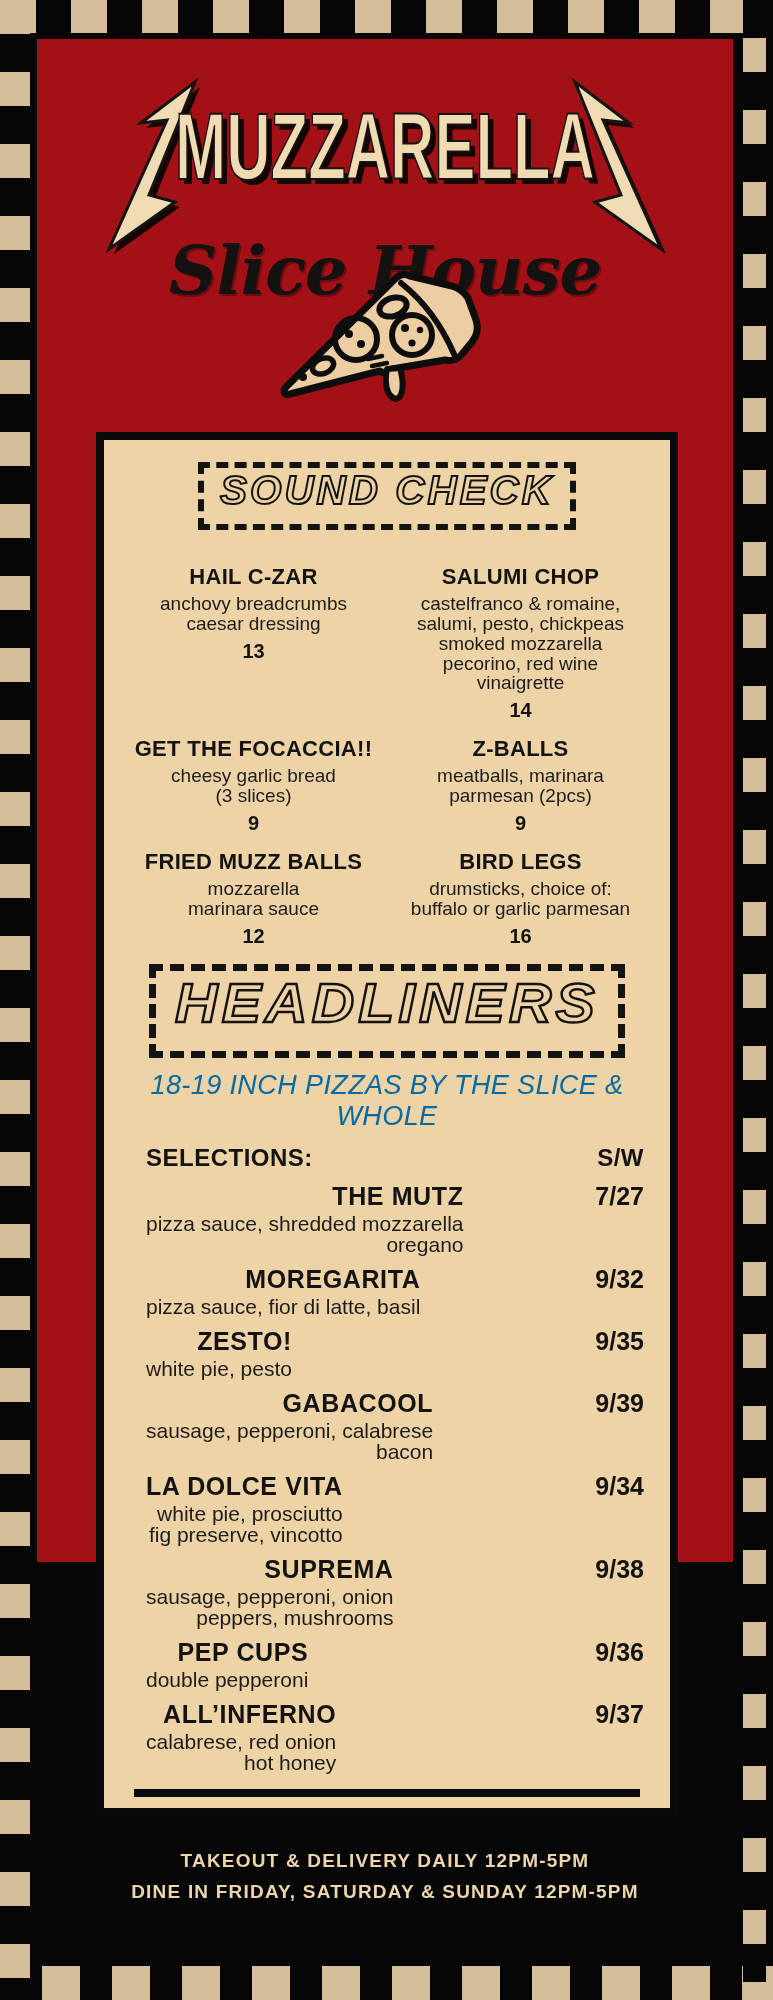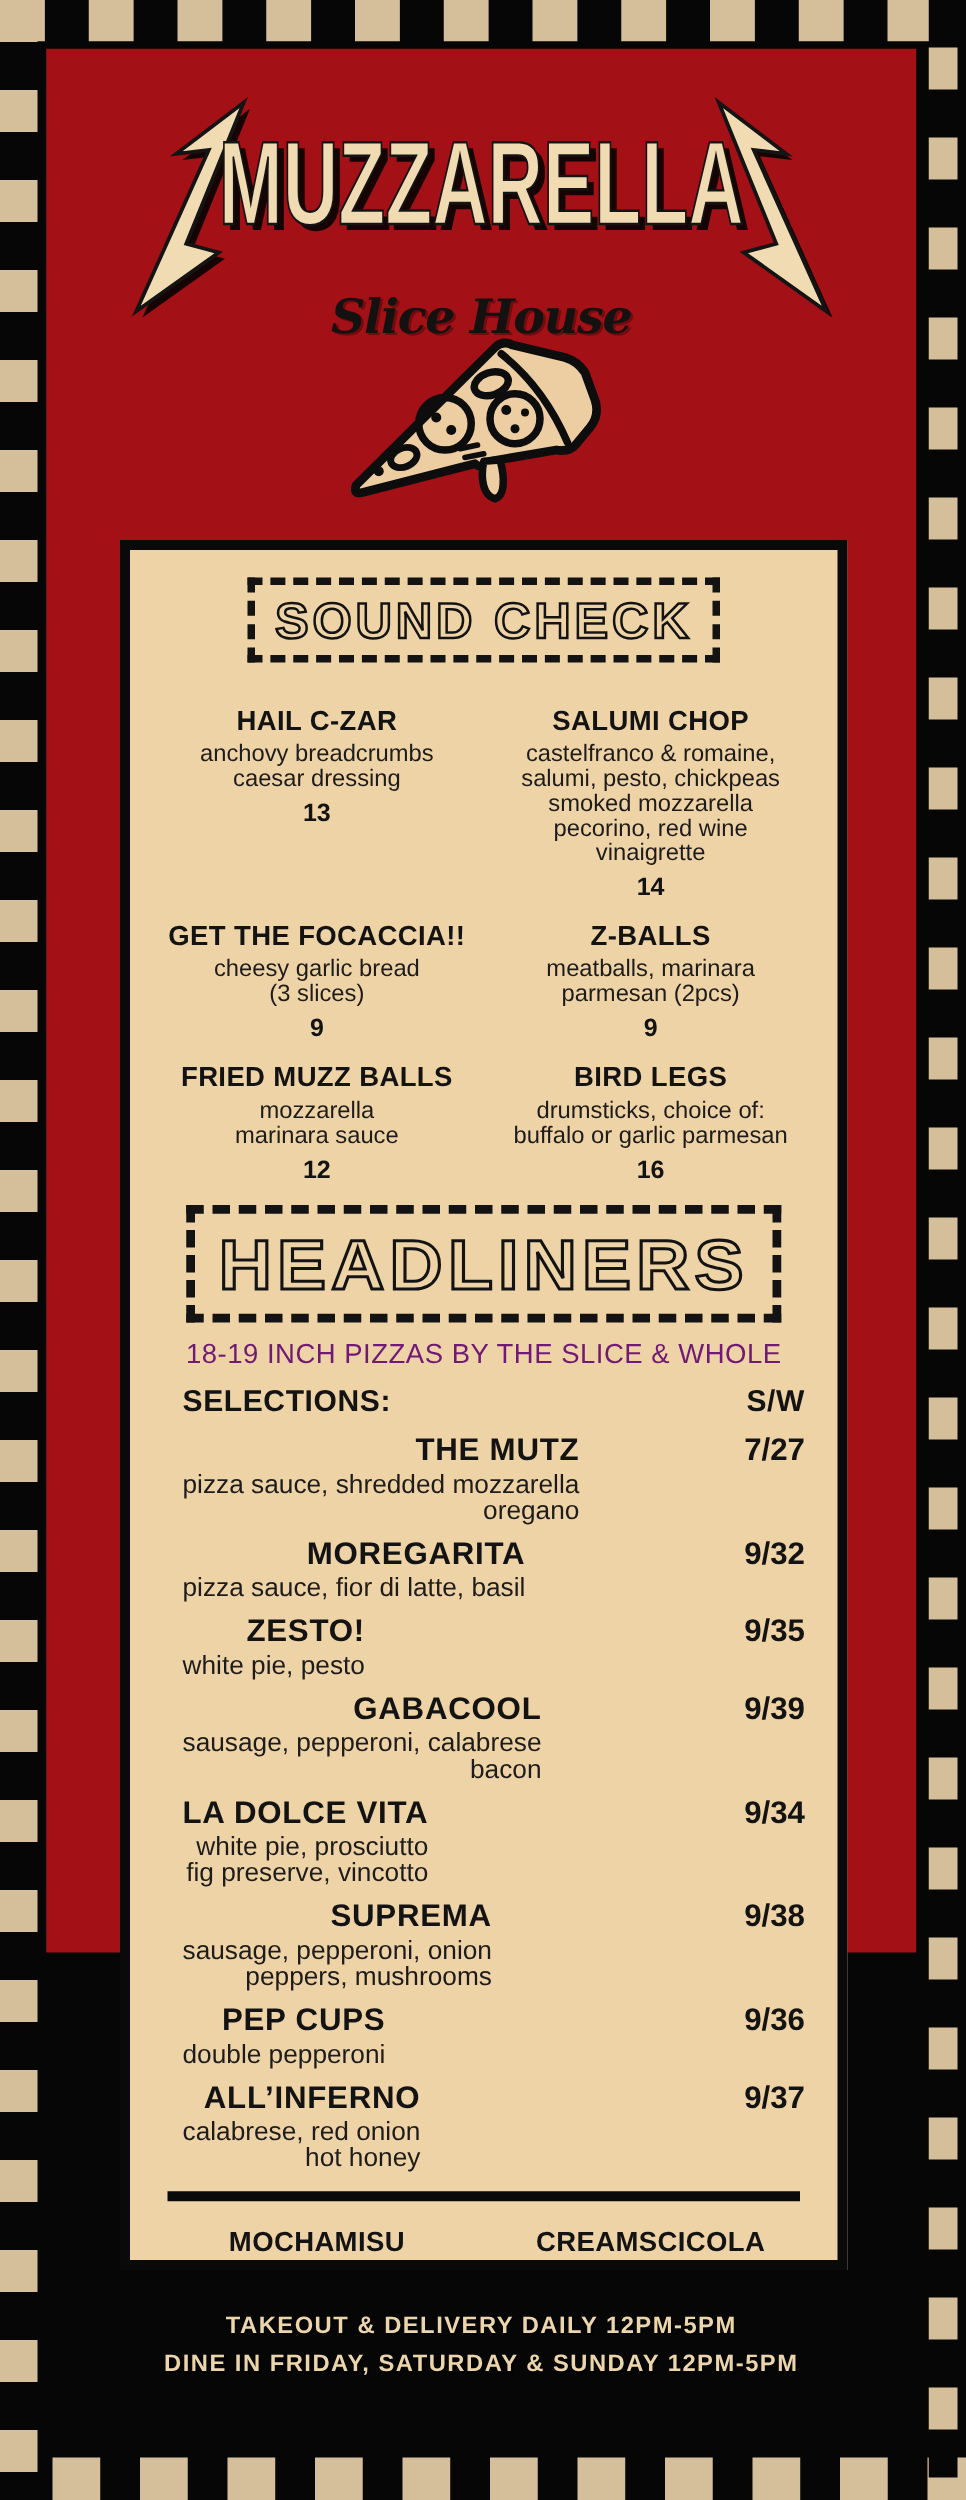--- a/index.html
+++ b/index.html
@@ -20,43 +20,43 @@
   .checks-right{right:7px;top:0;bottom:0;width:23px;
     background-image:linear-gradient(180deg,#d5bf9b 0 34px,#060606 34px 72px);
     background-size:23px 72px;background-repeat:repeat-y;background-position-y:38px;}
 
   .red-panel{position:absolute;left:37px;top:39px;width:696px;height:1523px;background:#a31016;}
 
   
   .logo-svg{position:absolute;left:38px;top:40px;width:620px;height:175px;overflow:visible;}
   .script{position:absolute;left:0;right:0;top:190px;text-align:center;
     font-family:"DejaVu Serif",serif;font-style:italic;font-weight:bold;
-    font-size:38px;line-height:1.25;color:#141210;letter-spacing:-1px;
+    font-size:67px;line-height:1.25;color:#141210;letter-spacing:-1px;
     text-shadow:2px 2px 0 rgba(0,0,0,.3);}
   .pizza-svg{position:absolute;left:233px;top:231px;width:220px;height:170px;overflow:visible;}
 
   
   .menu-panel{position:absolute;left:59px;top:393px;width:582px;height:1384px;
     box-sizing:border-box;border:8px solid #0a0a0a;background:#eed3a7;
     text-align:center;color:#131313;overflow:hidden;}
 
-  .dashed-box{box-sizing:border-box;margin:0 auto;display:flex;align-items:center;justify-content:center;}
+  .dashed-box{box-sizing:border-box;margin:0 auto;display:flex;align-items:flex-start;justify-content:center;font-style:italic;}
   .sc-box{width:378px;height:68px;margin-top:22px;border:6px dashed #131313;}
   .hl-box{width:476px;height:94px;margin-top:16px;border:7px dashed #131313;}
   .outline-title{display:block;}
 
   .grid{display:grid;grid-template-columns:1fr 1fr;column-gap:8px;}
   .apps{margin:34px 20px 0;row-gap:14px;}
   .desserts{margin:20px 20px 0;}
   .cell .iname{font-size:22px;font-weight:bold;letter-spacing:.3px;}
   .cell .idesc{font-size:19px;line-height:.94;margin-top:4px;color:#1e1c1a;}
   .cell .idesc div{padding:1px 0;}
   .cell .iprice{font-size:20px;font-weight:bold;margin-top:6px;}
 
-  .subtitle{margin-top:12px;font-size:22px;letter-spacing:.4px;color:#701a75;}
+  .subtitle{margin-top:12px;font-size:27px;letter-spacing:.4px;color:#0369a1;font-style:italic;}
 
   .selrow{display:flex;justify-content:space-between;margin:12px 26px 0 42px;
     font-size:24px;font-weight:bold;letter-spacing:.5px;}
 
   .pizzas{margin:2px 26px 0 42px;text-align:right;}
   .prow{display:flex;justify-content:space-between;align-items:flex-start;margin-top:10px;}
   .pname{font-size:25px;font-weight:bold;letter-spacing:.6px;}
   .pdesc{font-size:21px;line-height:1.0;margin-top:2px;color:#1e1c1a;}
   .pprice{font-size:25px;font-weight:bold;flex-shrink:0;padding-left:10px;}
 

